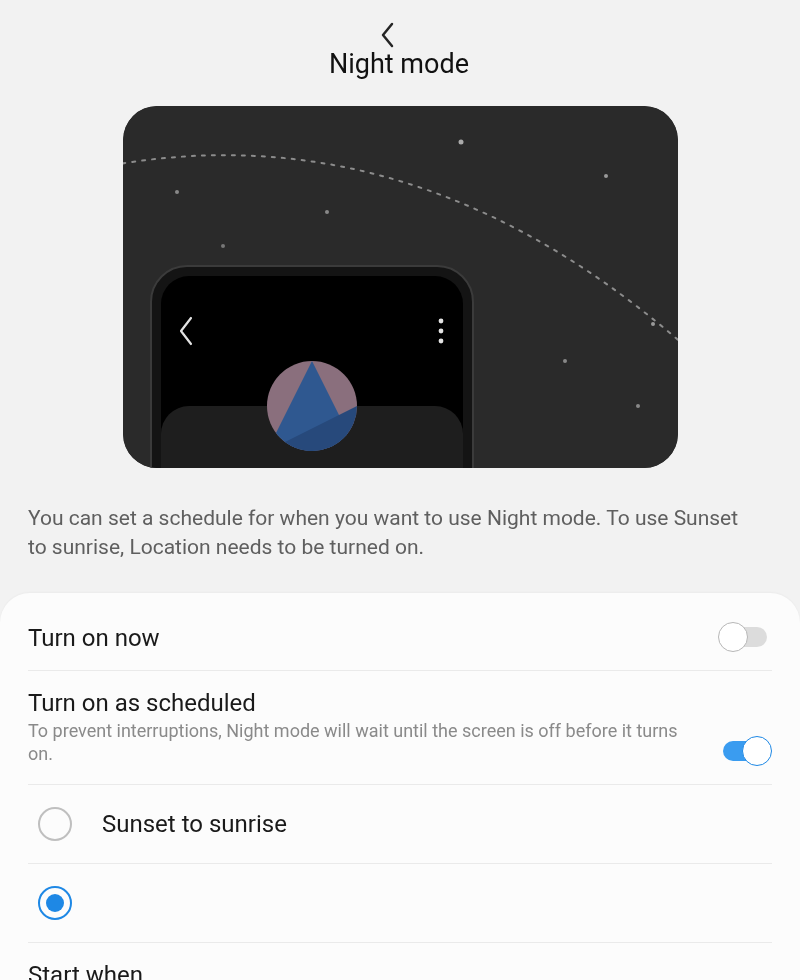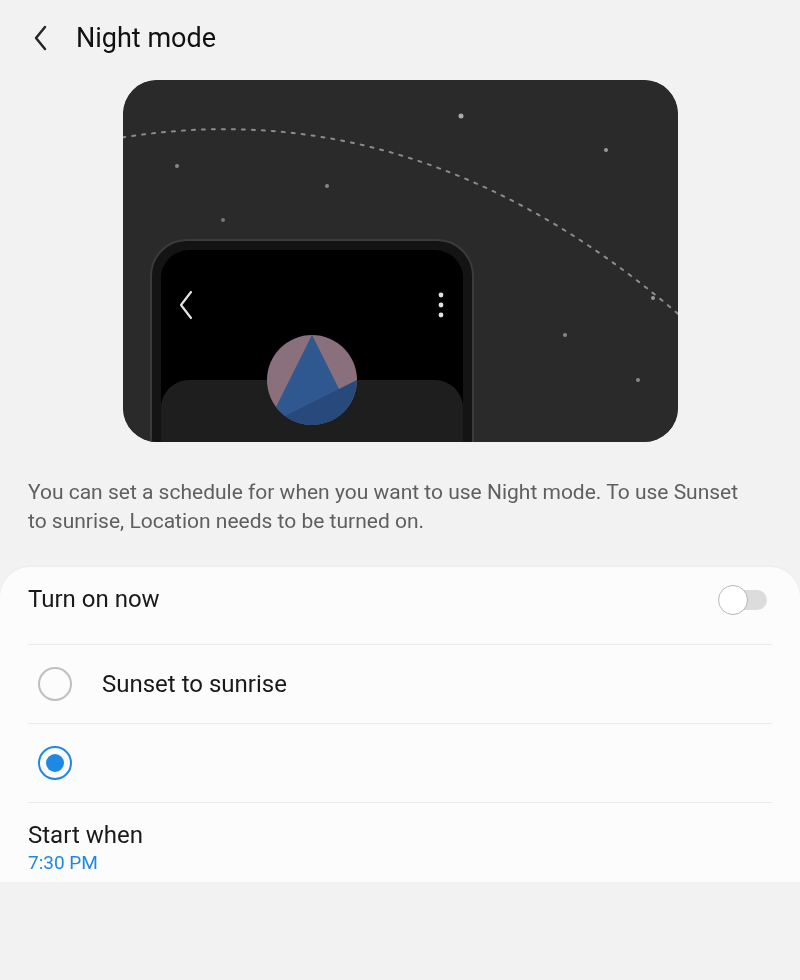--- a/index.html
+++ b/index.html
@@ -8,20 +8,21 @@
     height: 980px;
     background: #f2f2f2;
     font-family: -apple-system, "Segoe UI", Roboto, Arial, sans-serif;
     overflow: hidden;
     color: #1a1a1a;
   }
   .header {
     display: flex;
     align-items: center;
     padding: 22px 30px 18px 28px;
+    flex-direction: column;
   }
   .back-icon {
     display: inline-flex;
     align-items: center;
     justify-content: center;
     width: 26px;
     height: 26px;
     margin-right: 22px;
     cursor: pointer;
   }
@@ -50,21 +51,21 @@
   }
   .panel {
     background: #fcfcfc;
     border-top-left-radius: 30px;
     border-top-right-radius: 30px;
     box-shadow: 0 -1px 2px rgba(0,0,0,.03);
     padding: 0 28px 0 28px;
   }
   .row {
     display: flex;
-    align-items: flex-start;
+    align-items: flex-end;
     min-height: 78px;
     padding: 18px 0;
     border-bottom: 1px solid #eaeaea;
   }
   .row-content { flex: 1; padding-right: 18px; }
   .row-title {
     font-size: 24px;
     color: #1a1a1a;
   }
   .row-sub {
@@ -203,20 +204,30 @@
   <div class="row">
     <div class="row-content">
       <div class="row-title">Turn on now</div>
     </div>
     <div class="switch">
       <div class="switch-track-off"></div>
       <div class="switch-knob-off"></div>
     </div>
   </div>
 
+  <div class="row">
+    <div class="row-content">
+      <div class="row-title">Turn on as scheduled</div>
+      <div class="row-sub">To prevent interruptions, Night mode will wait until the screen is off before it turns on.</div>
+    </div>
+    <div class="switch">
+      <div class="switch-track-on"></div>
+      <div class="switch-knob-on"></div>
+    </div>
+  </div>
 
   <div class="radio-row">
     <div class="radio radio-off"></div>
     <div class="radio-label">Sunset to sunrise</div>
   </div>
 
   <div class="radio-row">
     <div class="radio radio-on"></div>
   </div>
 

